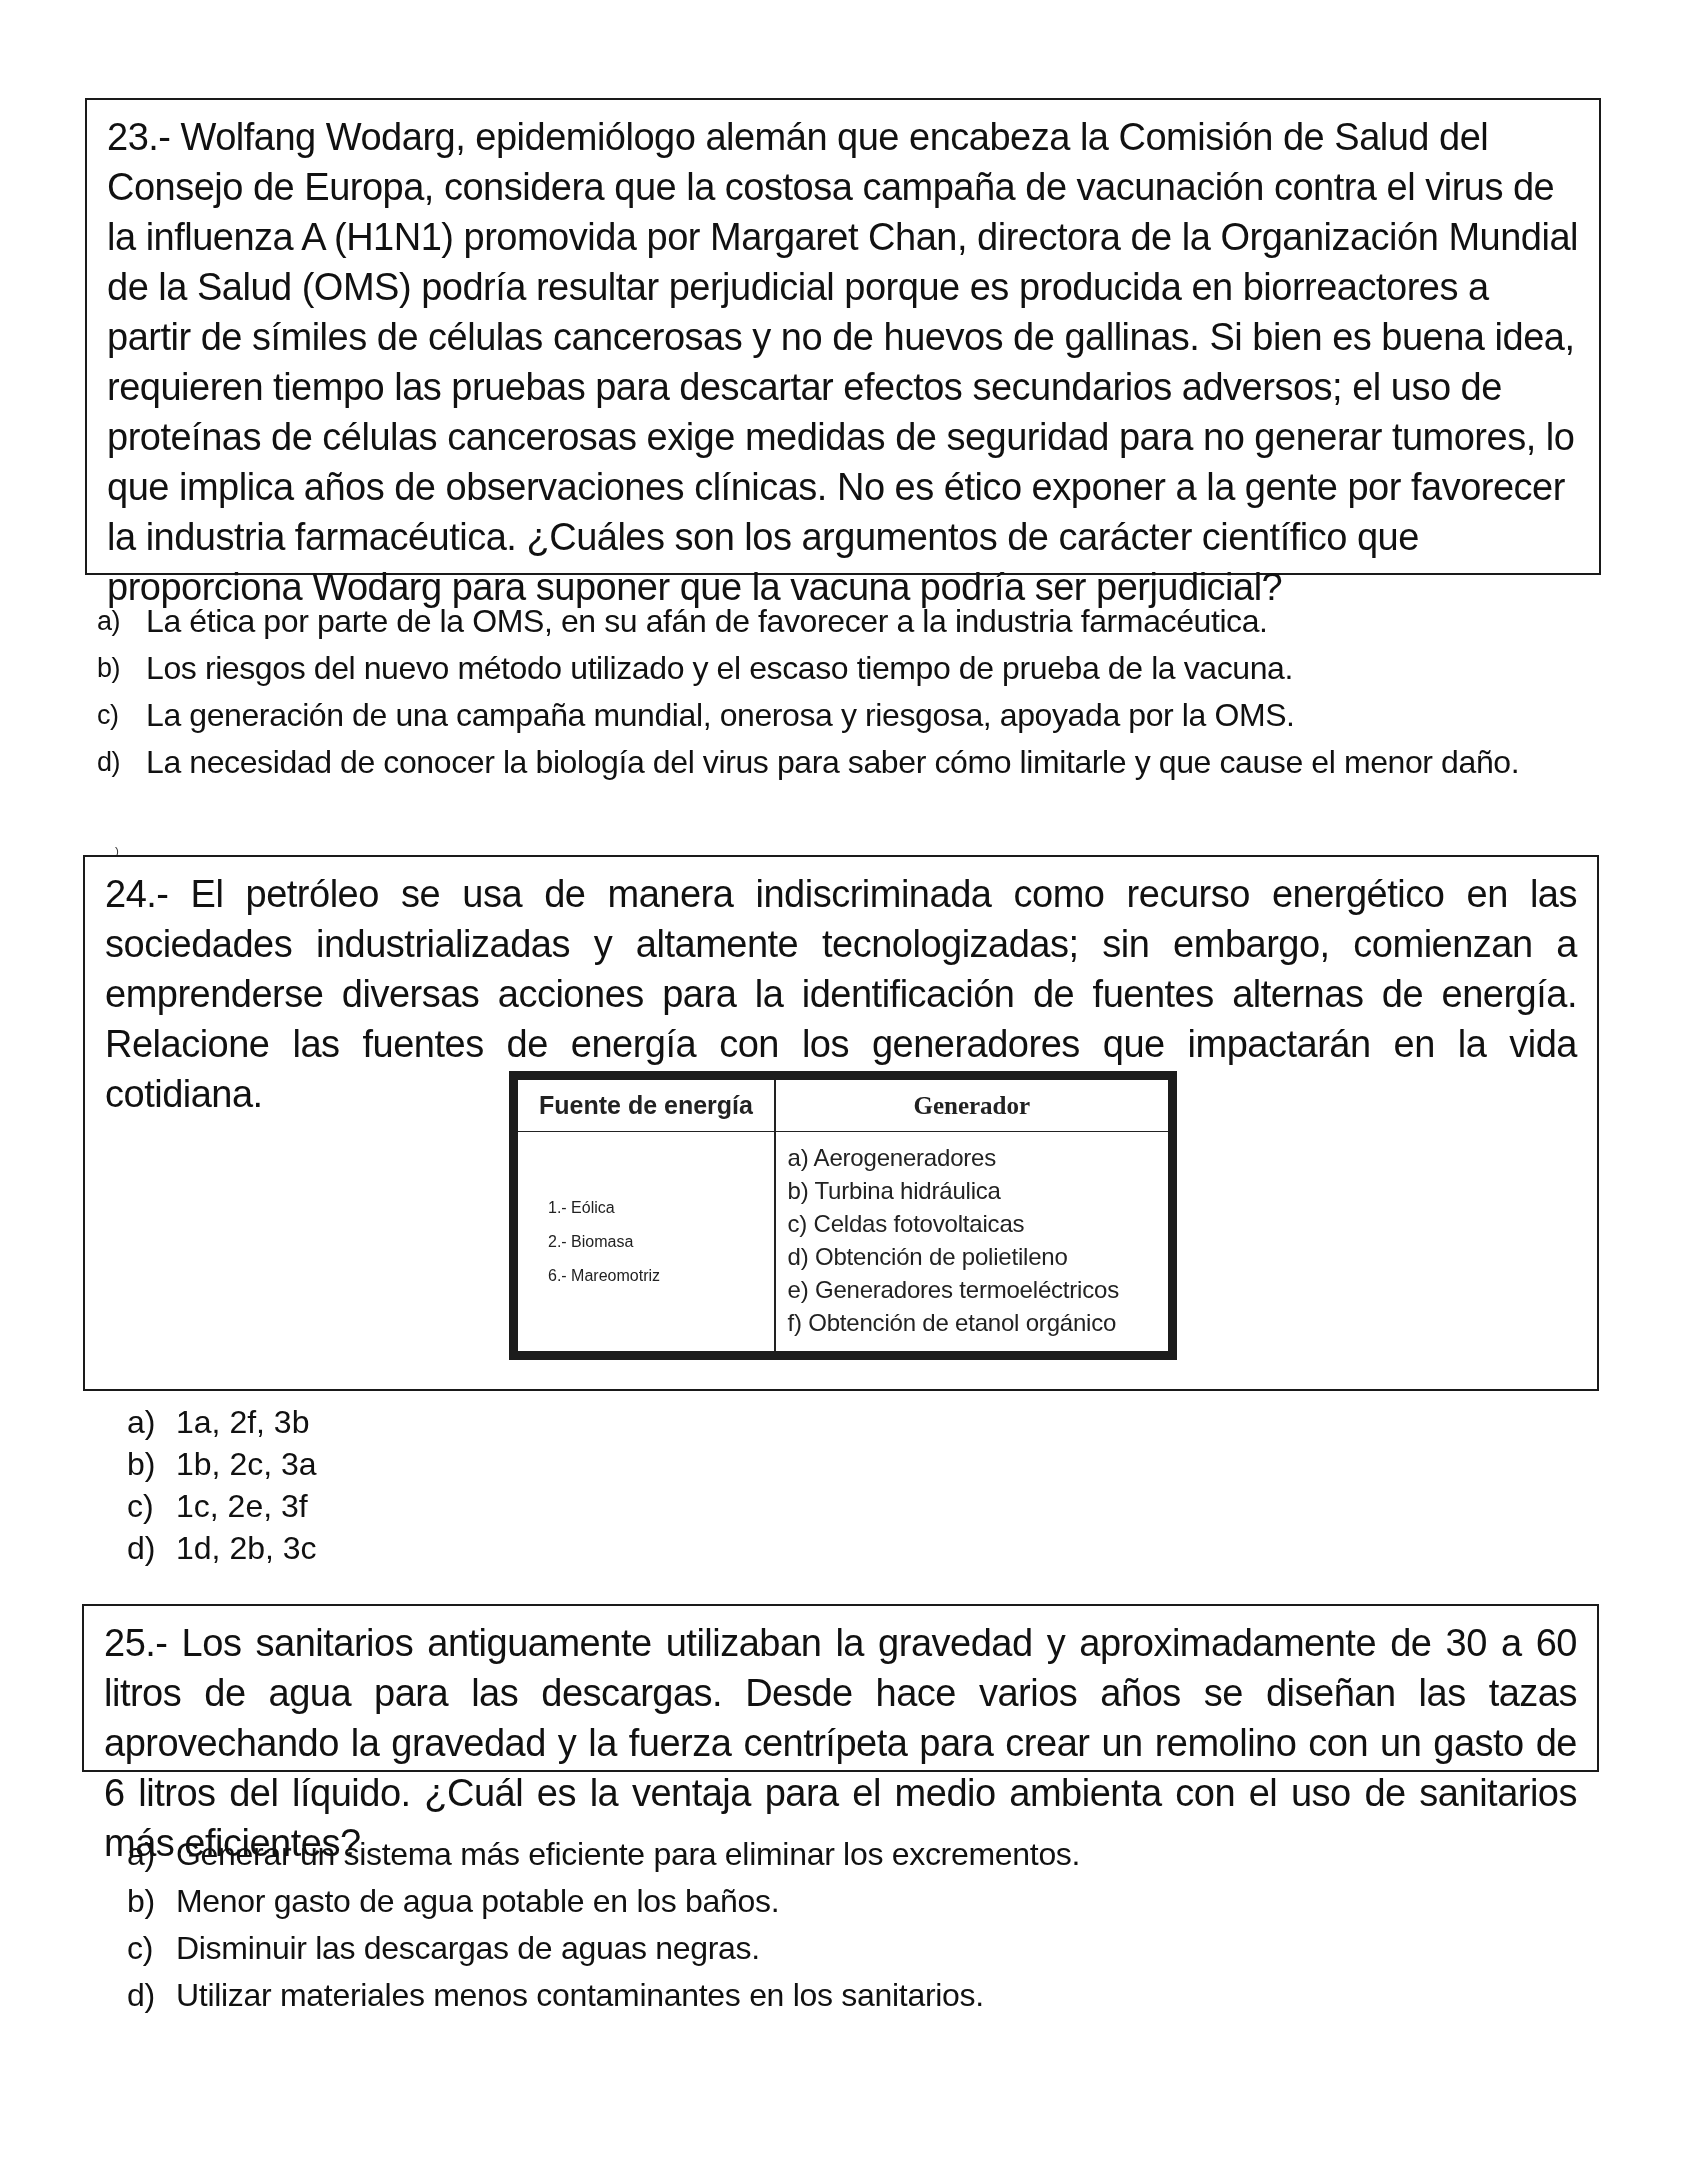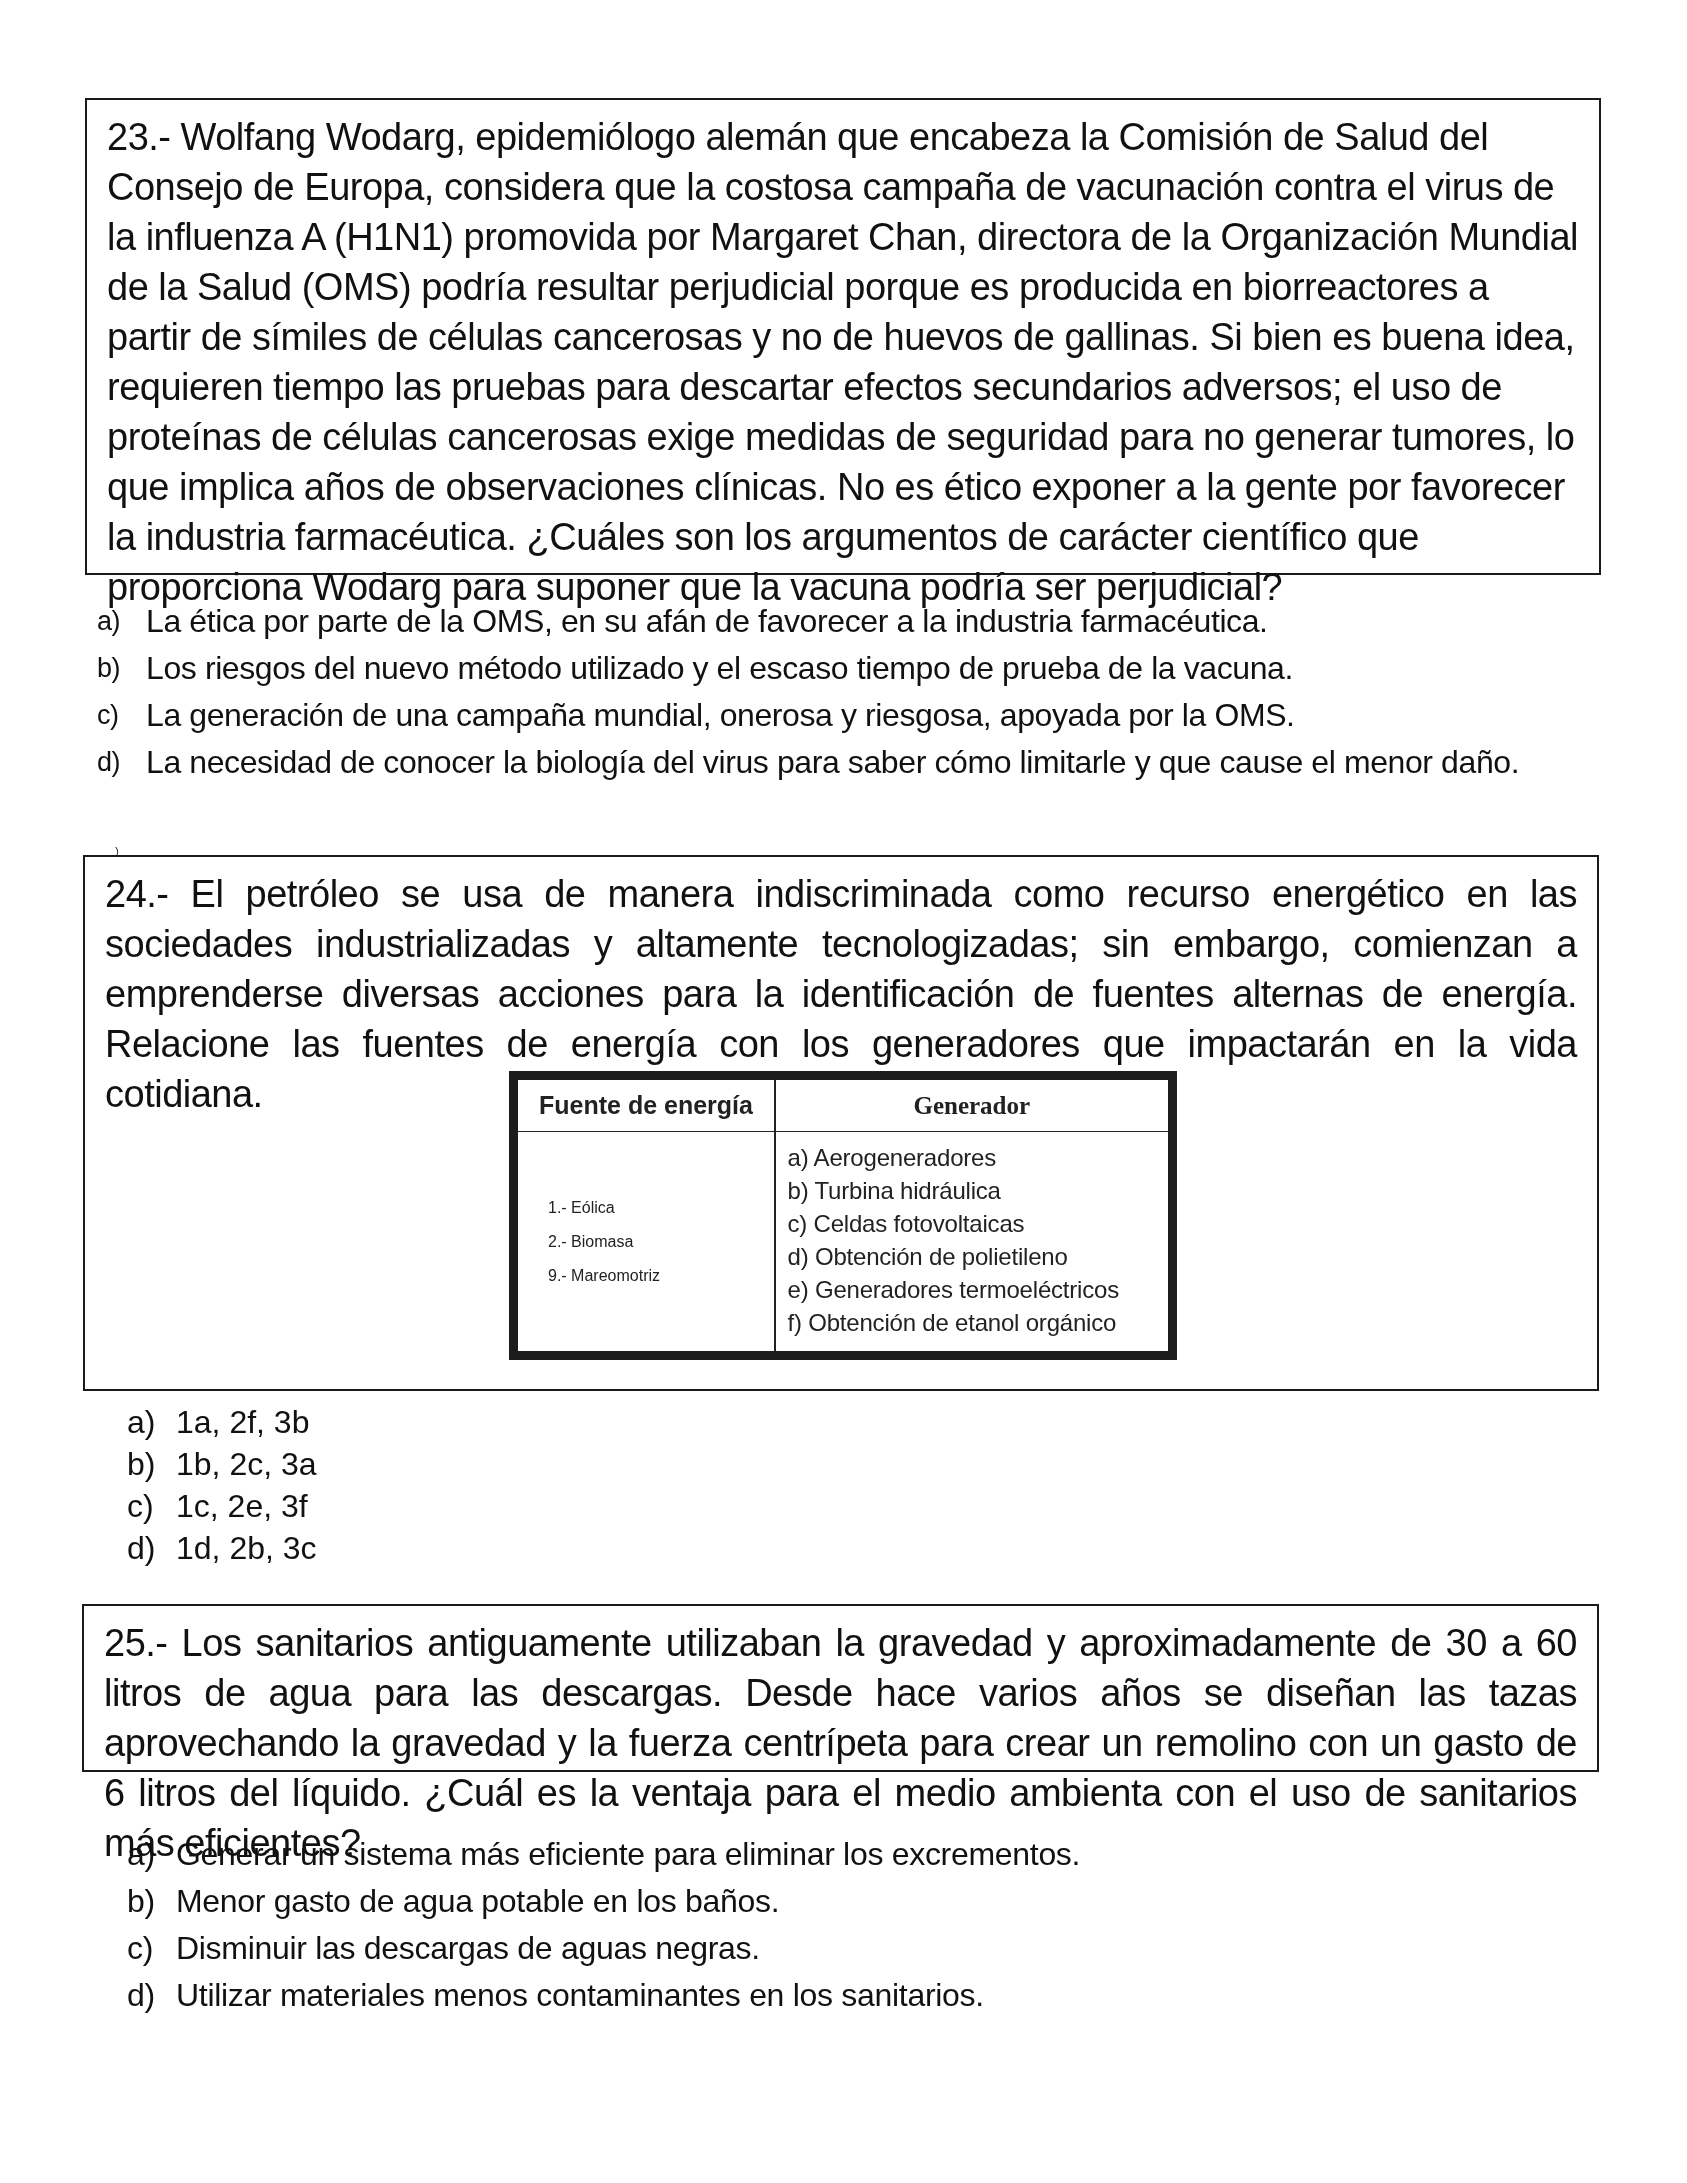--- a/index.html
+++ b/index.html
@@ -208,21 +208,21 @@
   <div class="inner">
     <div class="head">
       <div class="hcell left">Fuente de energía</div>
       <div class="hcell right">Generador</div>
     </div>
     <div class="col-divider"></div>
     <div class="body-left">
       <ul>
         <li>1.- Eólica</li>
         <li>2.- Biomasa</li>
-        <li>9.- Mareomotriz</li>
+        <li>6.- Mareomotriz</li>
       </ul>
     </div>
     <div class="body-right">
       <ul>
         <li>a) Aerogeneradores</li>
         <li>b) Turbina hidráulica</li>
         <li>c) Celdas fotovoltaicas</li>
         <li>d) Obtención de polietileno</li>
         <li>e) Generadores termoeléctricos</li>
         <li>f) Obtención de etanol orgánico</li>

